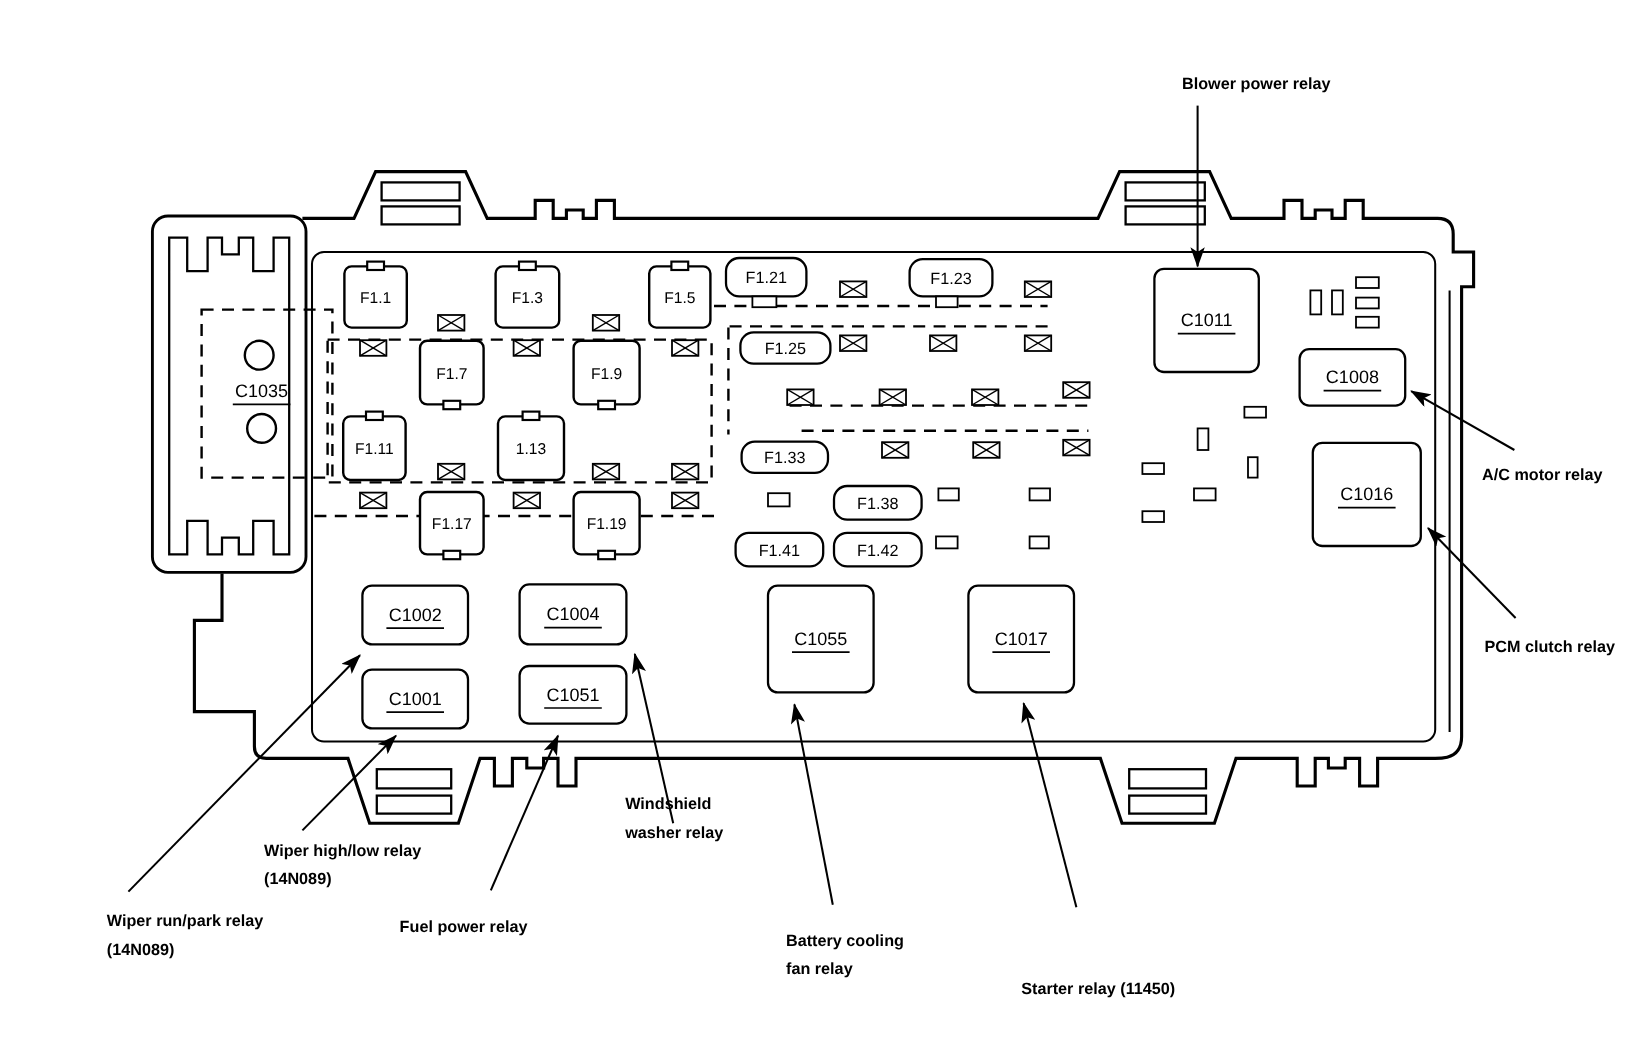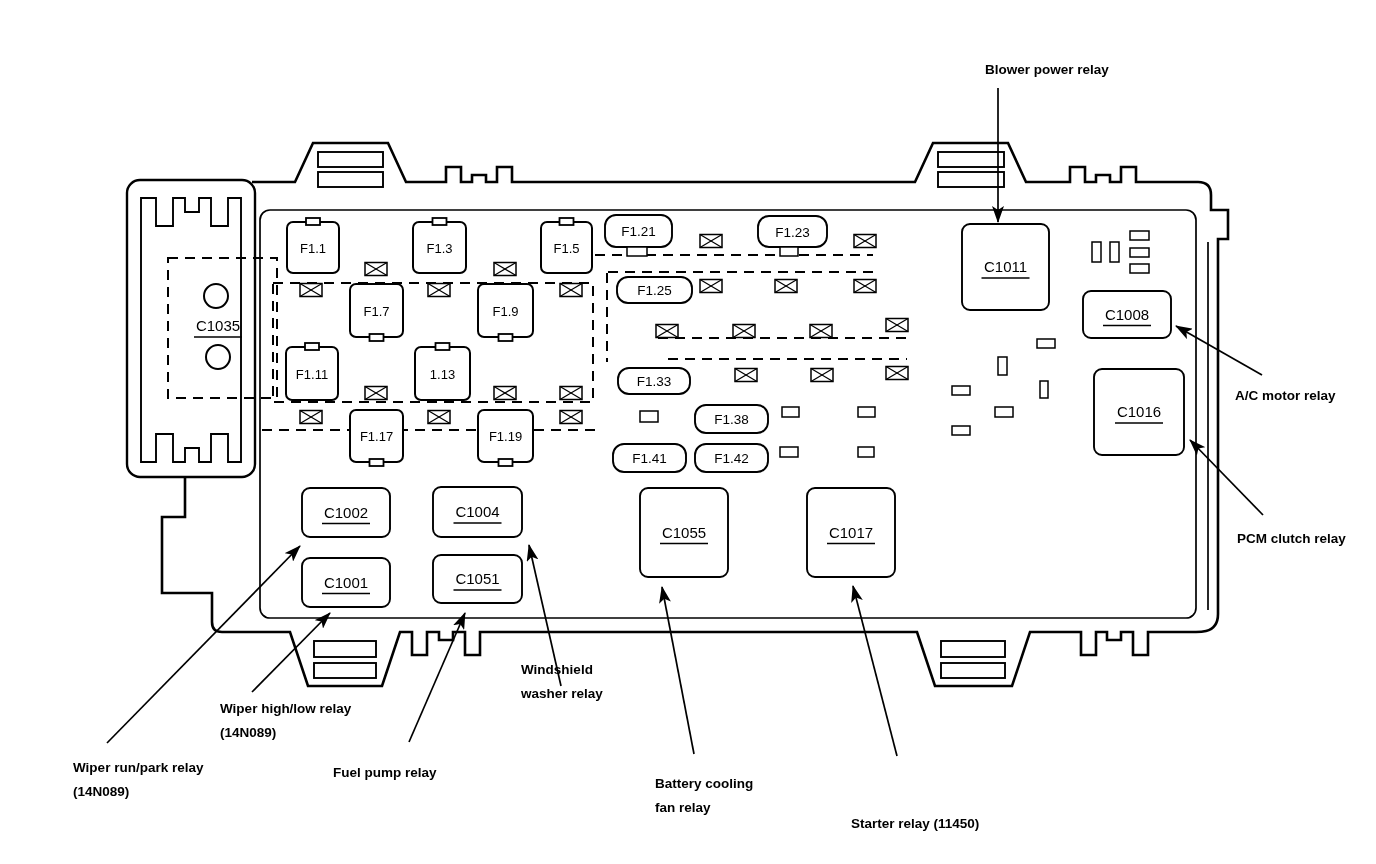--- a/index.html
+++ b/index.html
@@ -331,30 +331,30 @@
   </svg>
 
 
   <div>
     <div class="lbl" style="left:985px;top:58px">
       <span>Blower power relay</span></div>
     <div class="lbl" style="left:1235px;top:384px">
       <span>A/C motor relay</span></div>
     <div class="lbl" style="left:1237px;top:527px">
       <span>PCM clutch relay</span></div>
-    <div class="lbl" style="left:73px;top:756px">
+    <div class="lbl" style="left:89px;top:756px">
       <div>Wiper run/park relay</div>
       <div>(14N089)</div>
       </div>
     <div class="lbl" style="left:220px;top:697px">
       <div>Wiper high/low relay</div>
       <div>(14N089)</div>
       </div>
     <div class="lbl" style="left:333px;top:761px">
-      <span>Fuel pump relay</span></div>
+      <span>Fuel power relay</span></div>
     <div class="lbl" style="left:521px;top:658px">
       <div>Windshield</div>
       <div>washer relay</div>
       </div>
     <div class="lbl" style="left:655px;top:772px">
       <div>Battery cooling</div>
       <div>fan relay</div>
       </div>
     <div class="lbl" style="left:851px;top:812px">
       <span>Starter relay (11450)</span></div>

